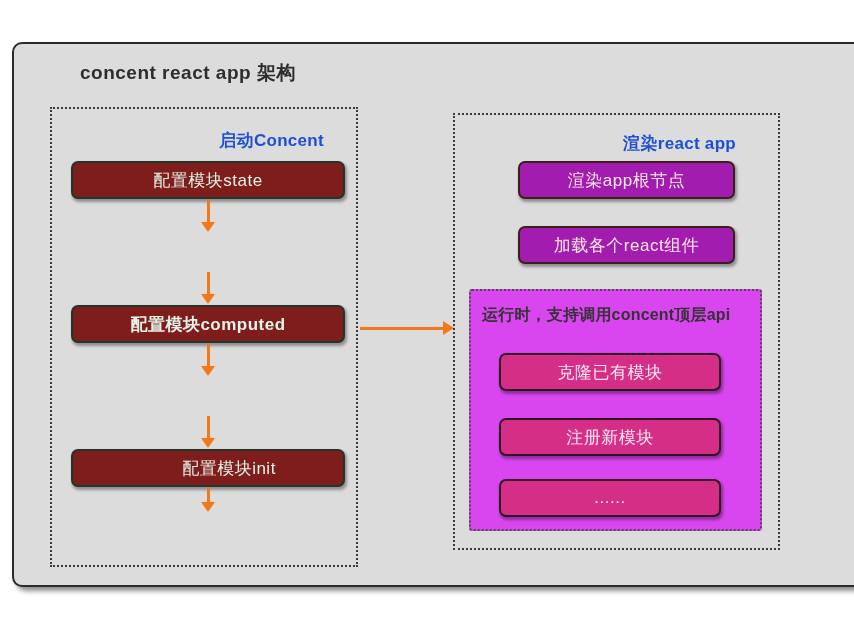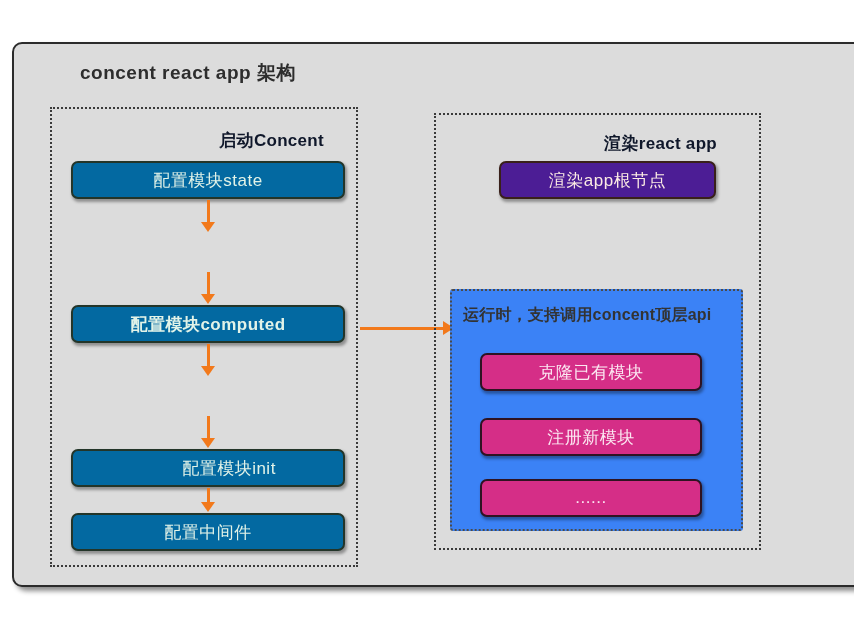--- a/index.html
+++ b/index.html
@@ -24,53 +24,53 @@
     position: absolute; left: 66px; top: 16px;
     font-size: 19px; font-weight: 600; color: #2d2d2d;
     letter-spacing: 0.5px;
   }
 
   .dotted-panel {
     position: absolute;
     border: 2px dotted #3a3a3a;
   }
   .panel-left  { left: 36px;  top: 63px; width: 308px; height: 460px; }
-  .panel-right { left: 420px; top: 69px; width: 327px; height: 437px; }
+  .panel-right { left: 439px; top: 69px; width: 327px; height: 437px; }
 
   .panel-header {
     position: absolute;
-    font-size: 17px; font-weight: 700; color: #0f172a;
+    font-size: 17px; font-weight: 700; color: #1d4ed8;
     letter-spacing: 0.3px;
   }
   .panel-left  .panel-header { top: 20px; right: 32px; }
   .panel-right .panel-header { top: 17px; right: 42px; }
 
   .node {
     position: absolute;
     height: 38px;
     border: 2.5px solid #26312a;
     border-radius: 7px;
     display: flex; align-items: center; justify-content: center;
     font-size: 17px;
     box-shadow: 1.5px 2.5px 3px rgba(0,0,0,0.35);
     letter-spacing: 0.5px;
   }
-  .node-green   { left: 19px; width: 274px; background: #0369a1; color: #e2f3e8; border-color: #233529; }
-  .node-red     { left: 63px; width: 217px; background: #4c1d95; color: #fcebe4; border-color: #39201a; }
+  .node-green   { left: 19px; width: 274px; background: #7f1d1d; color: #e2f3e8; border-color: #233529; }
+  .node-red     { left: 63px; width: 217px; background: #a21caf; color: #fcebe4; border-color: #39201a; }
   .node-magenta { left: 28px; width: 222px; background: #d52e87; color: #fbe7f1; border-color: #2f1322; }
 
   .g1 { top: 52px; }  .g2 { top: 124px; } .g3 { top: 196px; font-weight: bold; }
   .g4 { top: 268px; } .g5 { top: 340px; padding-left: 42px; } .g6 { top: 404px; }
   .r1 { top: 46px; }  .r2 { top: 111px; }
   .m1 { top: 62px; }  .m2 { top: 127px; } .m3 { top: 188px; }
 
   .runtime-box {
     position: absolute; left: 14px; top: 174px;
     width: 293px; height: 242px;
-    background: #3b82f6;
+    background: #d946ef;
     border: 2px dotted #4a4a4a;
     border-radius: 3px;
   }
   .runtime-title {
     position: absolute; left: 11px; top: 14px;
     font-size: 16px; font-weight: 700; color: #333333;
     letter-spacing: 0.2px;
   }
 
   
@@ -114,29 +114,29 @@
       <div class="panel-header">启动Concent</div>
 
       <div class="node node-green g1">配置模块state</div>
       <div class="varrow a1"></div>
       <div class="varrow a2"></div>
       <div class="node node-green g3">配置模块computed</div>
       <div class="varrow a3"></div>
       <div class="varrow a4"></div>
       <div class="node node-green g5">配置模块init</div>
       <div class="varrow a5"></div>
-      <div class="node node-green g6">配置中间件</div>
     </div>
 
     <div class="harrow"></div>
 
     <div class="dotted-panel panel-right">
       <div class="panel-header">渲染react app</div>
 
       <div class="node node-red r1">渲染app根节点</div>
+      <div class="node node-red r2">加载各个react组件</div>
 
       <div class="runtime-box">
         <div class="runtime-title">运行时，支持调用concent顶层api</div>
         <div class="node node-magenta m1">克隆已有模块</div>
         <div class="node node-magenta m2">注册新模块</div>
         <div class="node node-magenta m3">......</div>
       </div>
     </div>
 
   </div>

